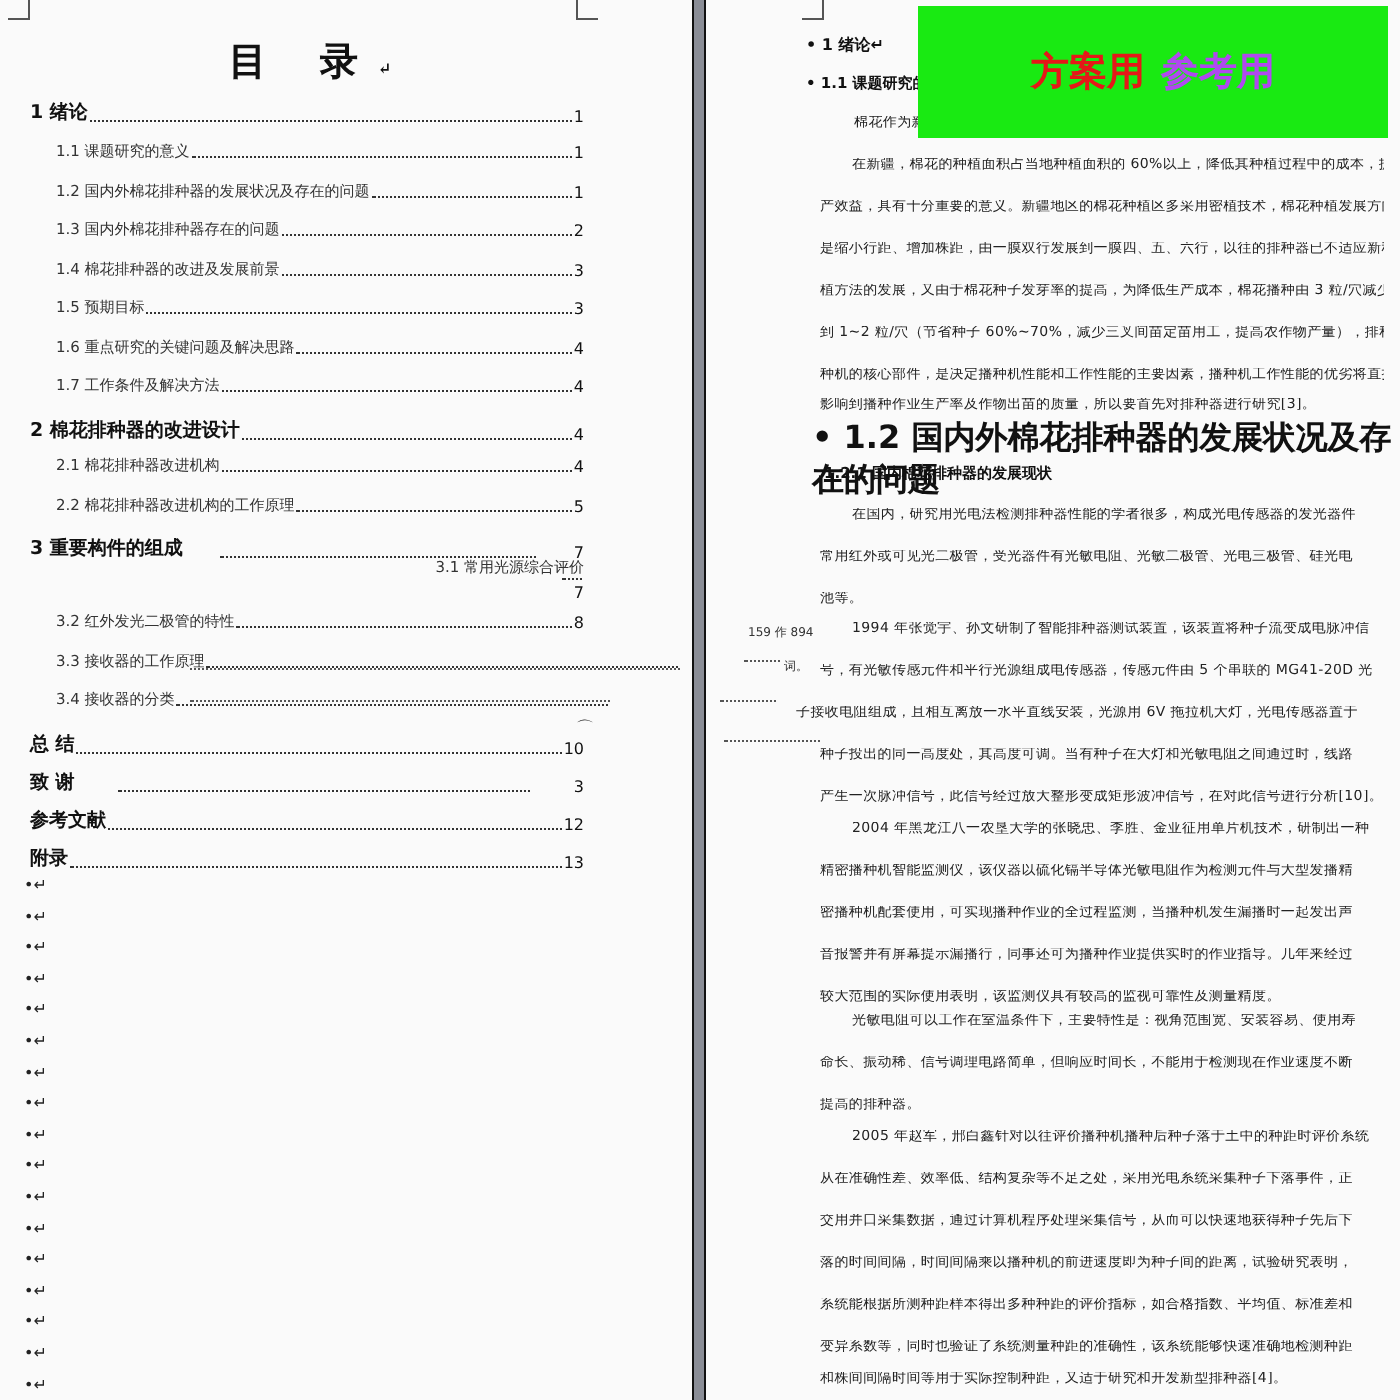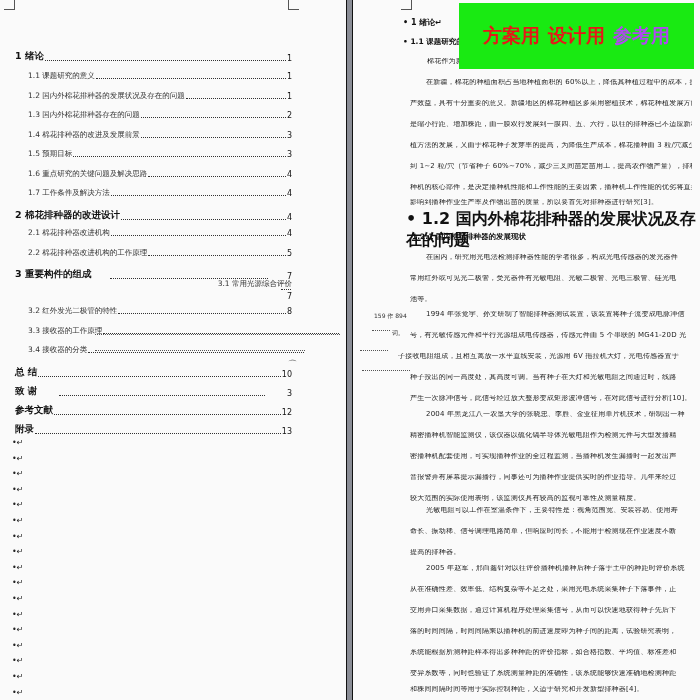--- a/index.html
+++ b/index.html
@@ -27,20 +27,23 @@
   .wm-purple{color:#b048f0;}
   .margin-note{position:absolute;font-size:6px;color:#333;}
   .dash-line{position:absolute;border-top:1px dotted #555;height:0;}
 </style>
 </head>
 <body>
 
 <div id="page-left" class="page">
   <div class="corner" style="left:4px;top:-1px;border-width:0 1px 1px 0;"></div>
   <div class="corner" style="left:288px;top:-1px;border-width:0 0 1px 1px;"></div>
+  <div class="toc-title">
+    <span>目 录</span><span class="mark">↵</span>
+  </div>
 
   <div id="toc-list">
       <div class="toc-row lvl1" style="left: 15px; top: 50px; width: 277px;">
         <span class="lbl">1 绪论</span>
         <span class="dots"></span>
         <span class="pg">1</span>
       </div>
       <div class="toc-row lvl2" style="left: 28px; top: 71px; width: 264px;">
         <span class="lbl">1.1 课题研究的意义</span>
         <span class="dots"></span>
@@ -168,21 +171,20 @@
 <div id="page-right" class="page">
   <div class="corner" style="left:48px;top:-1px;border-width:0 1px 1px 0;"></div>
 </div>
 
 <div class="hd1" style="left:403px;top:17px;">• <span>1 绪论</span>↵</div>
 <div class="hd1" style="left:403px;top:37px;font-size:7.5px;">• <span>1.1 课题研究的</span></div>
 <div class="body-line" style="left:427px;top:58px;width:40px;">棉花作为新</div>
 
 <div class="watermark">
   <span class="wm-red">方案用</span>
-  <span class="wm-red">设计用</span>
   <span class="wm-purple">参考用</span>
 </div>
 
 <div id="body-lines-a">
     <div class="body-line" style="top: 79px; left: 426px; width: 266px;">在新疆，棉花的种植面积占当地种植面积的 60%以上，降低其种植过程中的成本，提高生</div>
     <div class="body-line" style="top: 100px; left: 410px; width: 282px;">产效益，具有十分重要的意义。新疆地区的棉花种植区多采用密植技术，棉花种植发展方向</div>
     <div class="body-line" style="top: 121px; left: 410px; width: 282px;">是缩小行距、增加株距，由一膜双行发展到一膜四、五、六行，以往的排种器已不适应新种</div>
     <div class="body-line" style="top: 142px; left: 410px; width: 282px;">植方法的发展，又由于棉花种子发芽率的提高，为降低生产成本，棉花播种由 3 粒/穴减少</div>
     <div class="body-line" style="top: 163px; left: 410px; width: 282px;">到 1~2 粒/穴（节省种子 60%~70%，减少三叉间苗定苗用工，提高农作物产量），排种器是播</div>
     <div class="body-line" style="top: 184px; left: 410px; width: 282px;">种机的核心部件，是决定播种机性能和工作性能的主要因素，播种机工作性能的优劣将直接</div>

